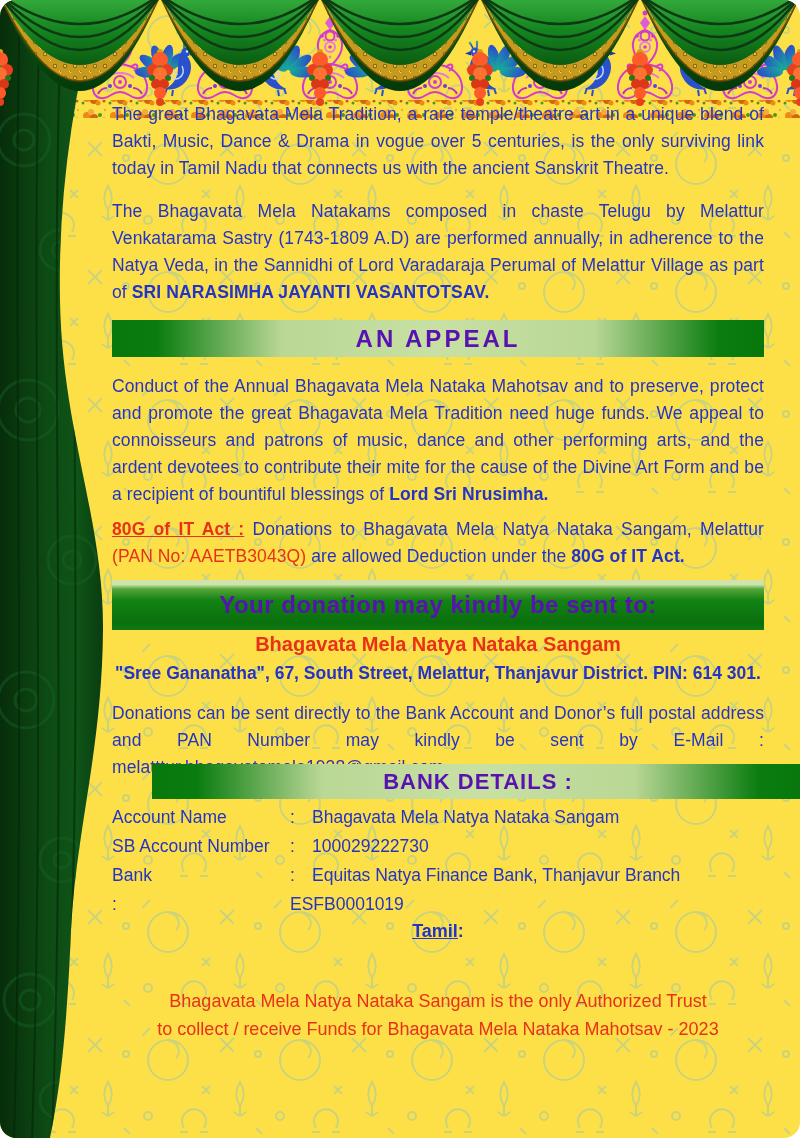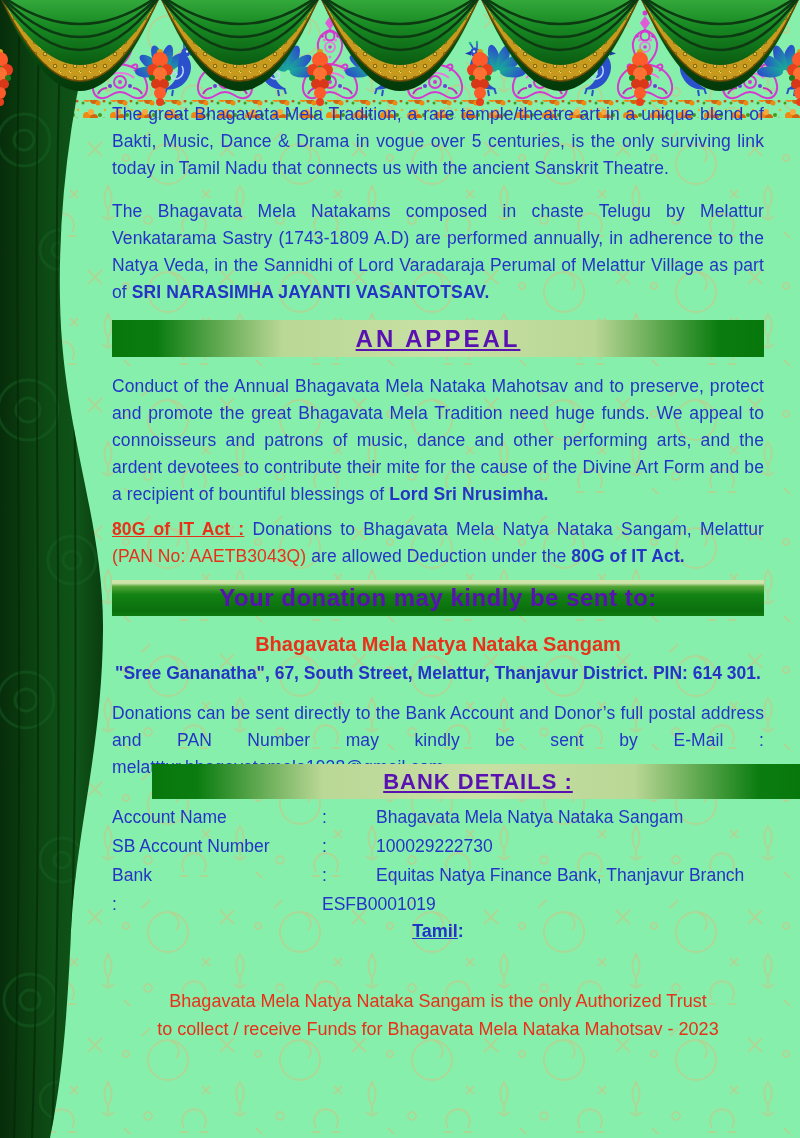--- a/index.html
+++ b/index.html
@@ -1,19 +1,20 @@
 <!DOCTYPE html>
 <html><head>
 <meta charset="utf-8">
 <style>
   html,body{margin:0;padding:0;}
   .page{
     position:relative; width:800px; height:1138px; overflow:hidden;
-    background:#86efac;
+    background:#fde047;
     font-family:"Liberation Sans", sans-serif;
+    border-radius:16px;
   }
   .page svg.layer{position:absolute; left:0; top:0; display:block;}
   .bg{z-index:0;}
   .bottomband{z-index:1; top:auto; bottom:0;}
   .curtain{z-index:2;}
   .valance{z-index:3;}
   .content{position:absolute; inset:0; z-index:5;}
   .blk{position:absolute; left:112px; width:652px; margin:0;}
   .para{
     font-size:17.5px; line-height:27px; color:#2434c6; text-align:justify;
@@ -22,34 +23,33 @@
   .bb{font-weight:bold; color:#2434c6;}
   .red{color:#e73119;}
   .redb{color:#e73119; font-weight:bold;}
   .und{text-decoration:underline;}
   .banner{
     height:37px; display:flex; align-items:center; justify-content:center;
     color:#5911b2; font-weight:bold;
   }
   .grad-h{
     background:linear-gradient(90deg,#07770b 0%,#0b7d10 7%,#b9d795 26%,#c8e0a4 50%,#b9d795 74%,#0b7d10 93%,#07770b 100%);
-    text-decoration:underline;
   }
   .grad-v{
     background:linear-gradient(180deg,#cfe4ab 0%,#cfe4ab 9%,#55a639 18%,#138314 40%,#0a700d 84%,#0f7a10 100%);
   }
   .b1{font-size:24px; letter-spacing:3px;}
   .b2{font-size:24px; letter-spacing:0.5px;}
   .b3{font-size:22px; letter-spacing:1px;margin-left:40px;}
   .center{text-align:center;}
   .orgname{font-size:20px; font-weight:bold; color:#e73119;}
   .orgaddr{font-size:17.5px; font-weight:bold; color:#2434c6;}
   .bankrow{
     display:grid; grid-template-columns:178px 22px 1fr; height:29px;
-    font-size:17.5px; color:#2434c6; align-items:center;gap:32px;
+    font-size:17.5px; color:#2434c6; align-items:center;
   }
   .notelabel{font-size:18px; color:#2434c6; font-weight:bold;}
   .noteline{font-size:18px; line-height:27.5px; color:#e73119;margin-top:40px;}
 </style>
 </head>
 <body>
 
 <div class="page">
 
   <svg class="layer bg" width="800" height="1138">
@@ -262,21 +262,21 @@
     </div>
 
     <p class="blk para" style="top:373px">
       <span>Conduct of the Annual Bhagavata Mela Nataka Mahotsav and to preserve, protect and promote the great Bhagavata Mela Tradition need huge funds. We appeal to connoisseurs and patrons of music, dance and other performing arts, and the ardent devotees to contribute their mite for the cause of the Divine Art Form and be a recipient of bountiful blessings of </span><span class="bb">Lord Sri Nrusimha.</span>
     </p>
 
     <p class="blk para" style="top:516px">
       <span class="redb und">80G of IT Act :</span><span> Donations to Bhagavata Mela Natya Nataka Sangam, Melattur </span><span class="red">(PAN No: AAETB3043Q)</span><span> are allowed Deduction under the </span><span class="bb">80G of IT Act.</span>
     </p>
 
-    <div class="blk banner grad-v b2" style="top:580px;height:36px">
+    <div class="blk banner grad-v b2" style="top:580px;height:50px">
       <span>Your donation may kindly be sent to:</span>
     </div>
 
     <div class="blk center orgname" style="top:633px">Bhagavata Mela Natya Nataka Sangam</div>
 
     <div class="blk center orgaddr" style="top:663px">"Sree Gananatha", 67, South Street, Melattur, Thanjavur District. PIN: 614 301.</div>
 
     <p class="blk para" style="top:700px">
       <span>Donations can be sent directly to the Bank Account and Donor’s full postal address and PAN Number may kindly be sent by E-Mail : </span><span>melatttur.bhagavatamela1938@gmail.com</span>
     </p>

